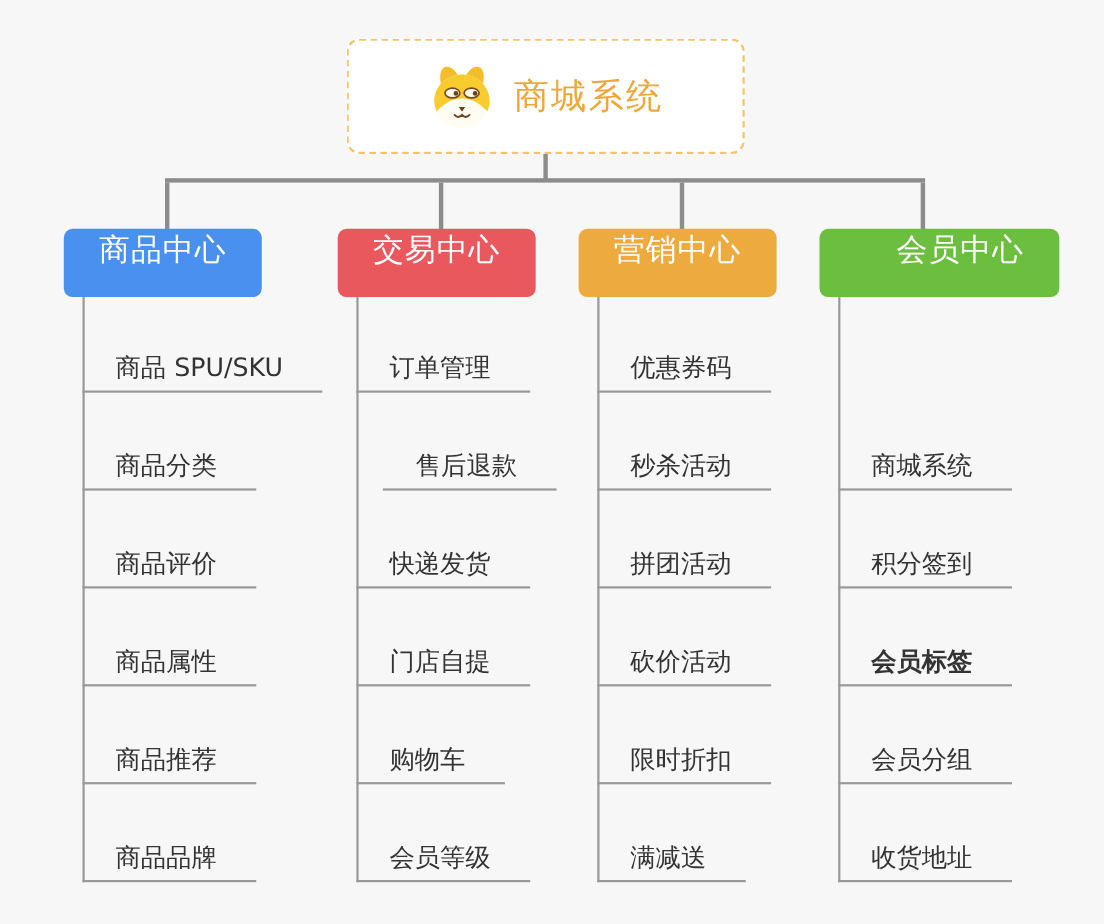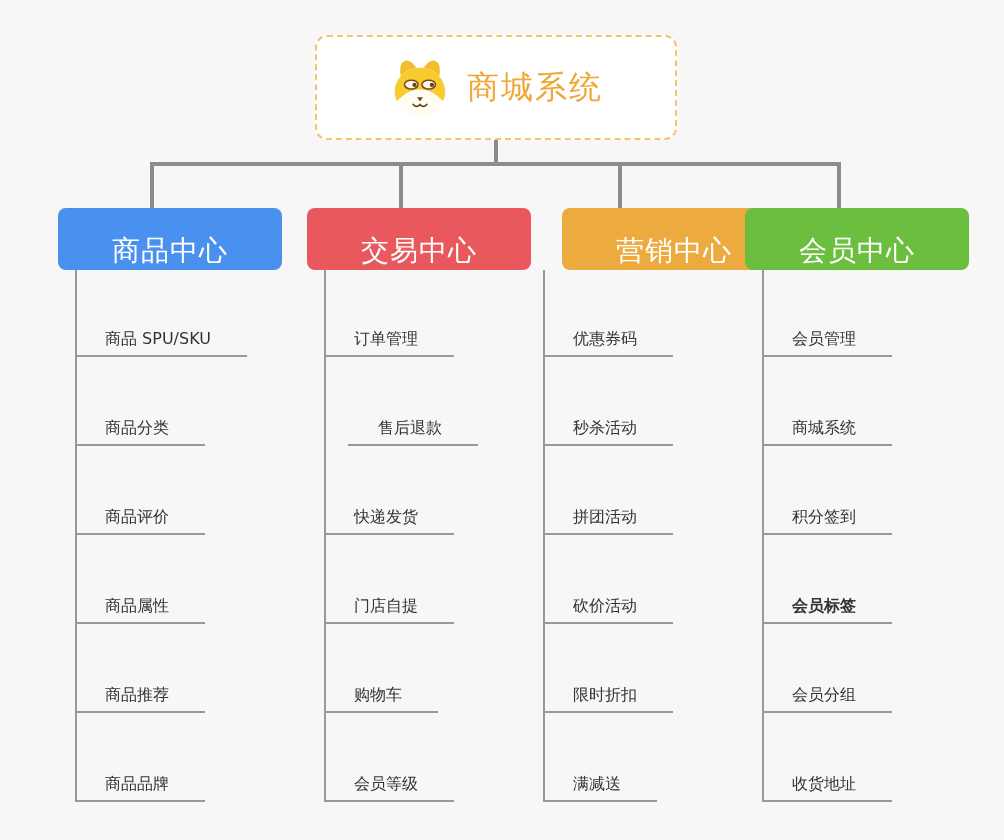--- a/index.html
+++ b/index.html
@@ -22,34 +22,34 @@
   .root-title{font-size:32px;letter-spacing:2px;color:#efa73a;}
   
   .line{position:absolute;background:#8c8c8c;}
   .root-stub{left:494px;top:140px;width:4px;height:24px;}
   .h-bus{left:150px;top:162px;width:691px;height:4px;}
   .b-stub{top:166px;width:4px;height:44px;}
   .b-stub-0{left:150px;} .b-stub-1{left:399px;}
   .b-stub-2{left:618px;} .b-stub-3{left:837px;}
   
   .branch{
-    position:absolute;top:208px;width:224px;height:62px;
+    position:absolute;top:208px;width:180px;height:62px;
     border-radius:8px;color:#ffffff;font-size:28px;letter-spacing:1px;
-    display:flex;align-items:flex-end;justify-content:center;
+    display:flex;align-items:flex-start;justify-content:center;
   }
   .branch-0{left:58px;} .branch-1{left:307px;}
-  .branch-2{left:526px;margin-left:36px;} .branch-3{left:745px;}
+  .branch-2{left:526px;} .branch-3{left:745px;}
   
   .spine{position:absolute;top:270px;width:2px;height:532px;background:#999999;}
   .child{
     position:absolute;height:35px;
     padding:0 36px 5px 30px;
     border-bottom:2px solid #999999;
     display:flex;align-items:flex-end;
-    font-size:16px;color:#333333;white-space:nowrap;
+    font-size:23px;color:#333333;white-space:nowrap;
   }
 </style>
 </head>
 <body>
 
 <div class="canvas" id="canvas">
 
   <div class="line root-stub"></div>
   <div class="line h-bus"></div>
   <div class="line b-stub b-stub-0"></div>
@@ -75,21 +75,21 @@
 
   <div class="branch branch-0" style="background: rgb(74, 144, 238);">
     <span>商品中心</span>
   </div>
   <div class="branch branch-1" style="background: rgb(232, 88, 92);">
     <span>交易中心</span>
   </div>
   <div class="branch branch-2" style="background: rgb(237, 170, 62);">
     <span>营销中心</span>
   </div>
-  <div class="branch branch-3" style="background: rgb(108, 190, 62);">
+  <div class="branch branch-3" style="background: rgb(108, 190, 62); padding-left: 38px;">
     <span>会员中心</span>
   </div>
 
 <div class="spine" style="left: 75px;"></div>
     <div class="child" style="left: 75px; top: 315px;">
       <span>商品 SPU/SKU</span>
     </div>
     <div class="child" style="left: 75px; top: 404px;">
       <span>商品分类</span>
     </div>
@@ -137,23 +137,20 @@
     <div class="child" style="left: 543px; top: 582px;">
       <span>砍价活动</span>
     </div>
     <div class="child" style="left: 543px; top: 671px;">
       <span>限时折扣</span>
     </div>
     <div class="child" style="left: 543px; top: 760px;">
       <span>满减送</span>
     </div>
     <div class="spine" style="left: 762px;"></div>
-    <div class="child" style="left: 762px; top: 315px;">
-      <span>会员管理</span>
-    </div>
     <div class="child" style="left: 762px; top: 404px;">
       <span>商城系统</span>
     </div>
     <div class="child" style="left: 762px; top: 493px;">
       <span>积分签到</span>
     </div>
     <div class="child" style="left: 762px; top: 582px; font-weight: bold;">
       <span>会员标签</span>
     </div>
     <div class="child" style="left: 762px; top: 671px; justify-content: center;">

